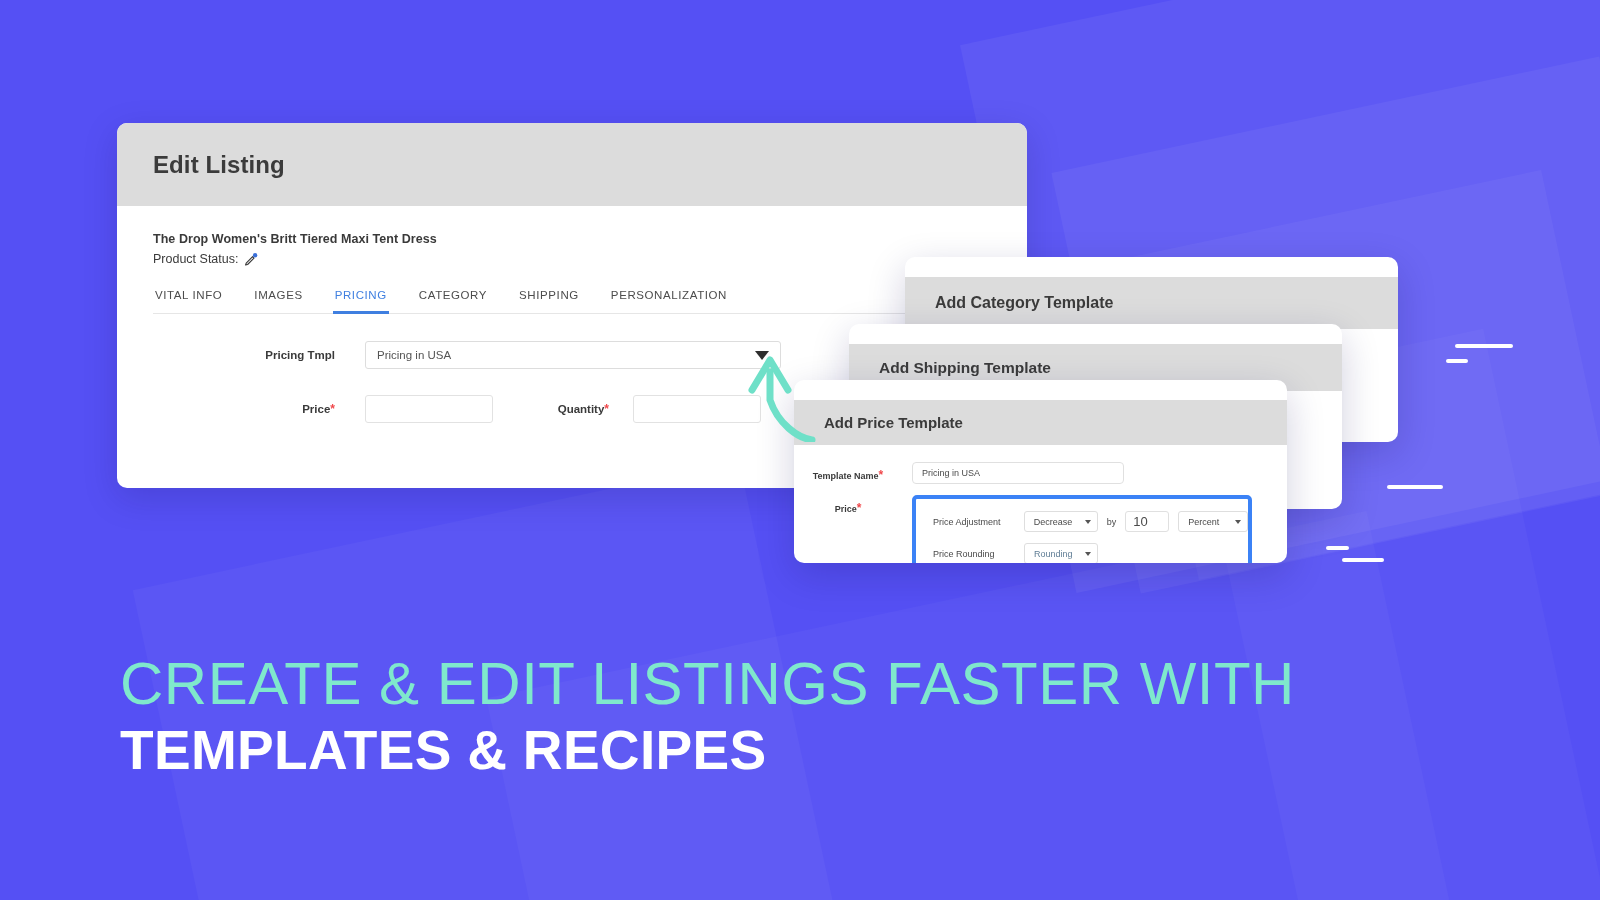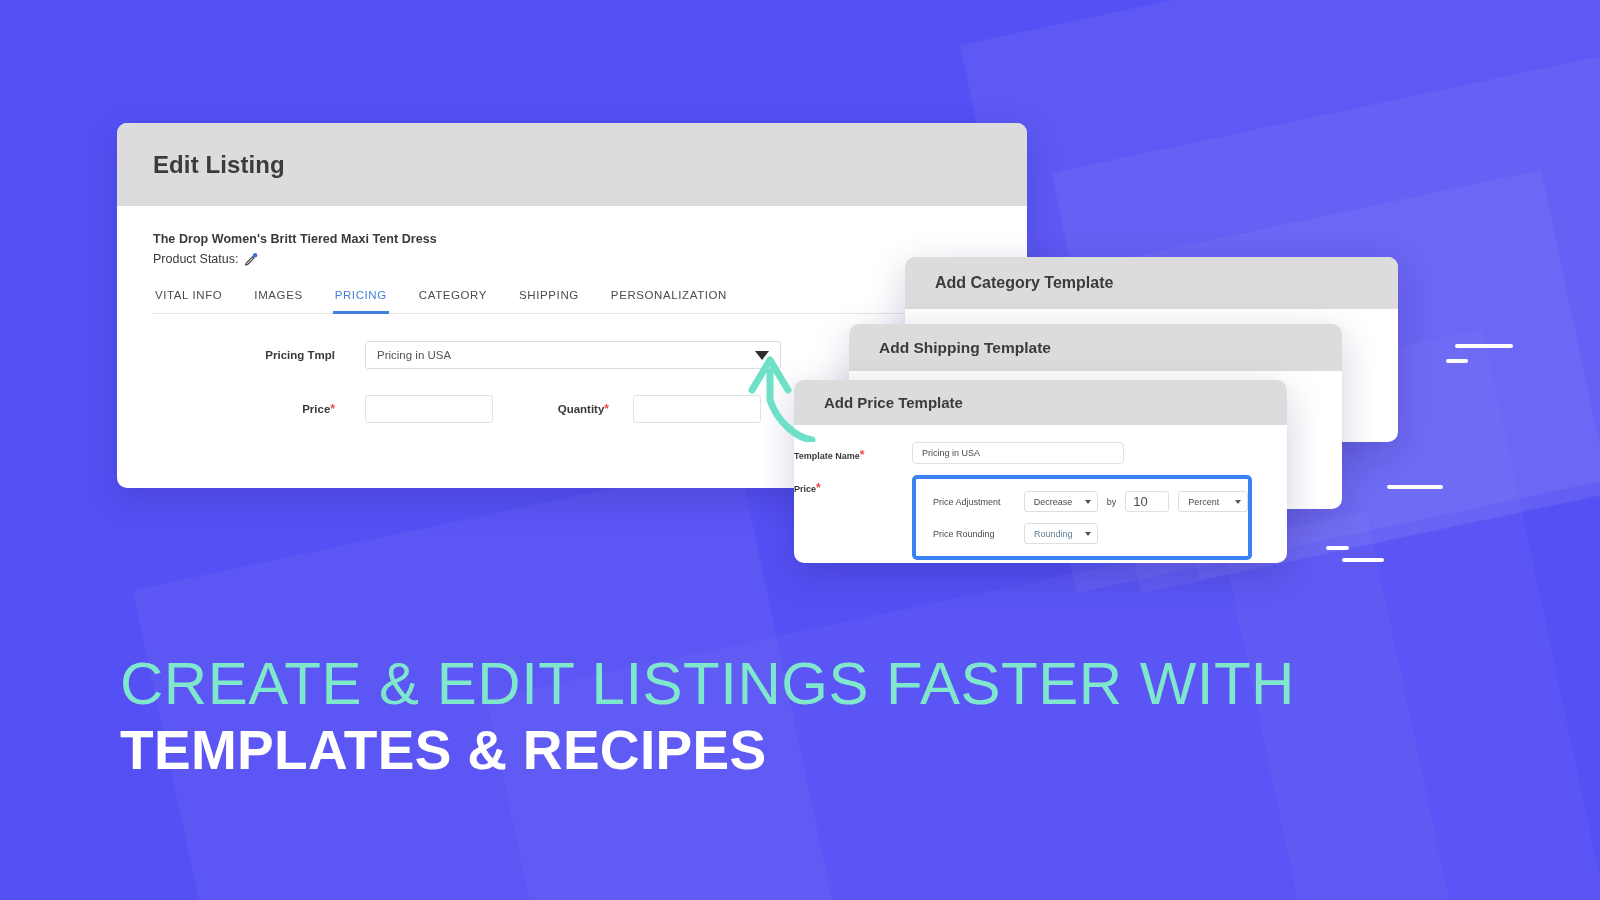--- a/index.html
+++ b/index.html
@@ -66,38 +66,38 @@
   }
   .caret-big { width:0;height:0;border-left:7px solid transparent;border-right:7px solid transparent;
                border-top:9px solid #2E2E2E; }
   .inp-plain { width:128px; height:28px; border:1px solid #E2E2E2; border-radius:3px; background:#fff; }
   .flabel-sm { font-size:11.5px; font-weight:bold; color:#3A3A3A; text-align:right;
                width:140px; padding-right:24px; }
 
   
   .modal { position:absolute; background:#ffffff; border-radius:10px; overflow:hidden;
            box-shadow:0 12px 38px rgba(20,16,90,0.20); }
-  .modal-head { background:#DCDCDC; display:flex; align-items:center; }
+  .modal-head { background:#DCDCDC; display:flex; align-items:center;margin-top:20px; }
   .modal-head h2 { font-weight:bold; color:#3B3B3B; }
 
   .m-cat  { left:905px; top:257px; width:493px; height:185px; }
   .m-cat .modal-head { height:52px; padding-left:30px; }
   .m-cat h2 { font-size:16px; }
 
   .m-ship { left:849px; top:324px; width:493px; height:185px; }
   .m-ship .modal-head { height:47px; padding-left:30px; }
   .m-ship h2 { font-size:15.5px; }
 
   .m-price { left:794px; top:380px; width:493px; height:183px; }
   .m-price .modal-head { height:45px; padding-left:30px; }
   .m-price h2 { font-size:15px; }
   .m-price .mbody { padding:17px 0 0 0; }
 
   .mrow { display:flex; align-items:flex-start; margin-bottom:11px; }
-  .mlabel { font-size:9px; font-weight:bold; color:#3A3A3A; text-align:left;
+  .mlabel { font-size:9px; font-weight:bold; color:#3A3A3A; text-align:center;
             width:118px; padding-right:10px; padding-top:6px; }
   .tn-input { width:212px; height:22px; border:1px solid #E0E0E0; border-radius:4px;
               background:#fff; display:flex; align-items:center; padding:0 9px;
               font-size:9px; color:#4A4A4A; }
   .price-box { width:340px; border:4px solid #3b82f6; border-radius:5px; background:#fff;
                padding:12px 0 12px 17px; }
   .pline { display:flex; align-items:center; gap:9px; margin-bottom:11px; }
   .pline:last-child { margin-bottom:0; }
   .plabel { font-size:9px; color:#4A4A4A; width:82px; }
   .mini-sel { height:21px; border:1px solid #DEDEDE; border-radius:3px; background:#fff;

